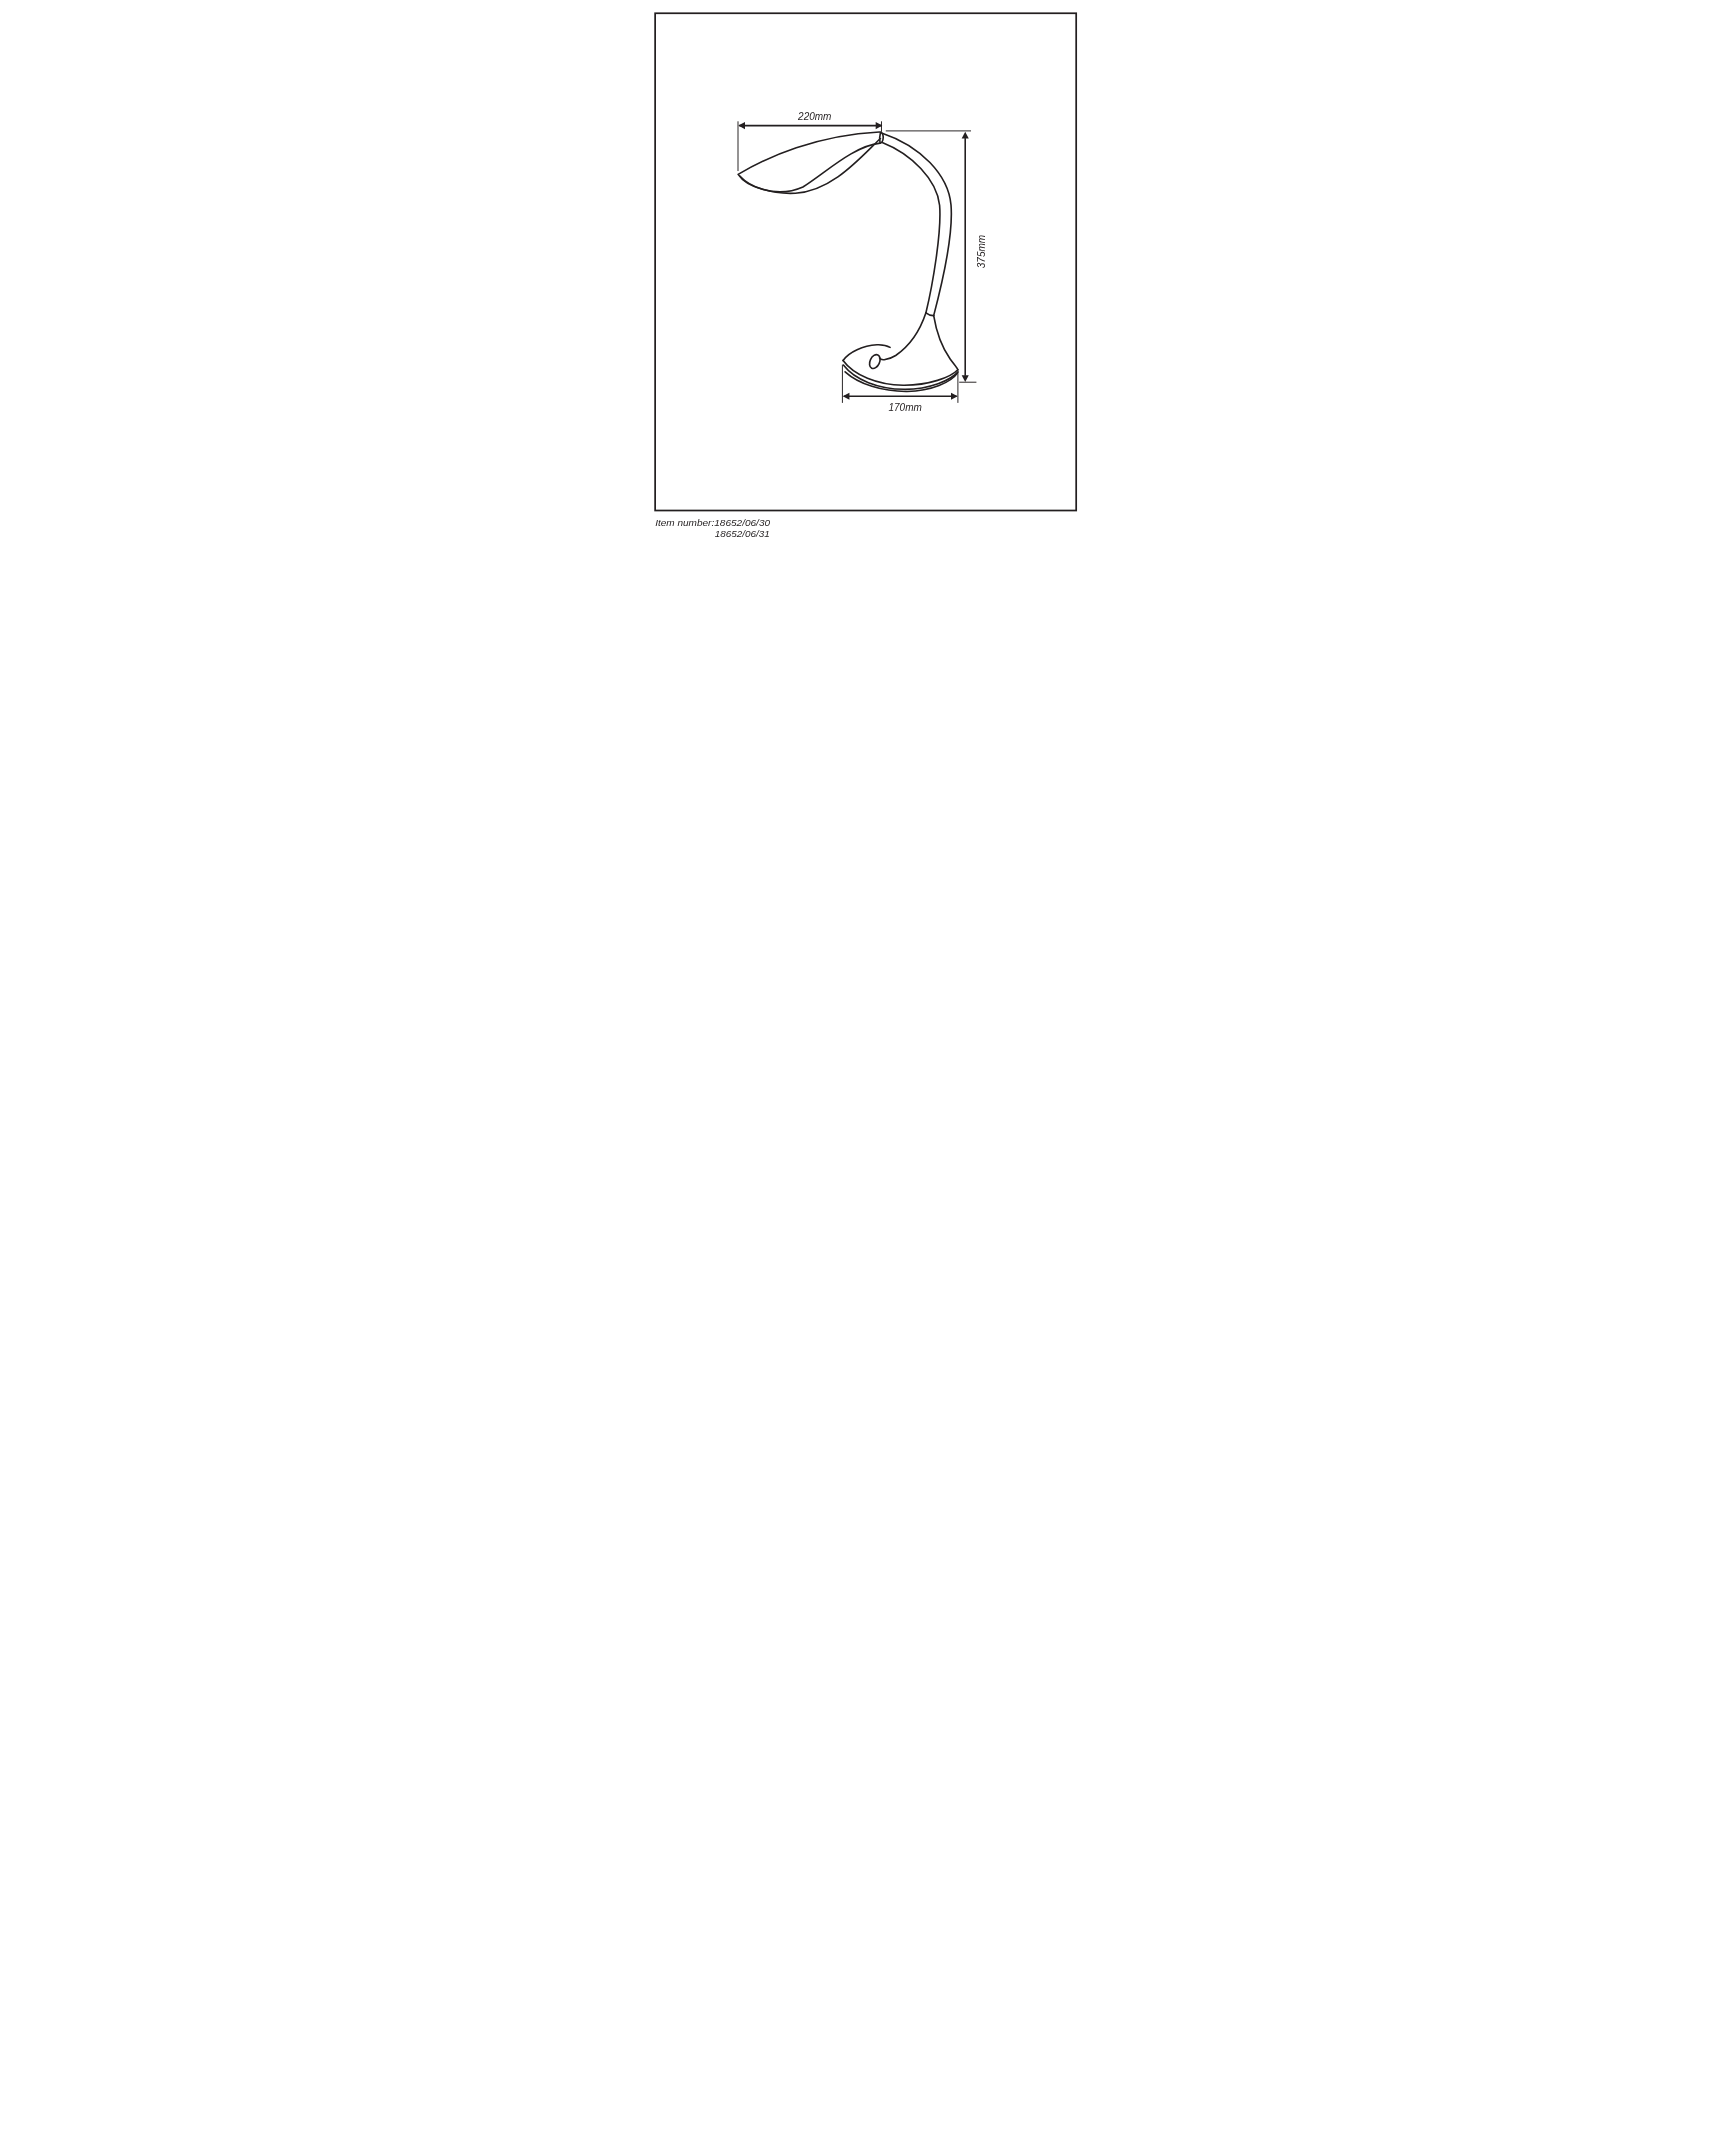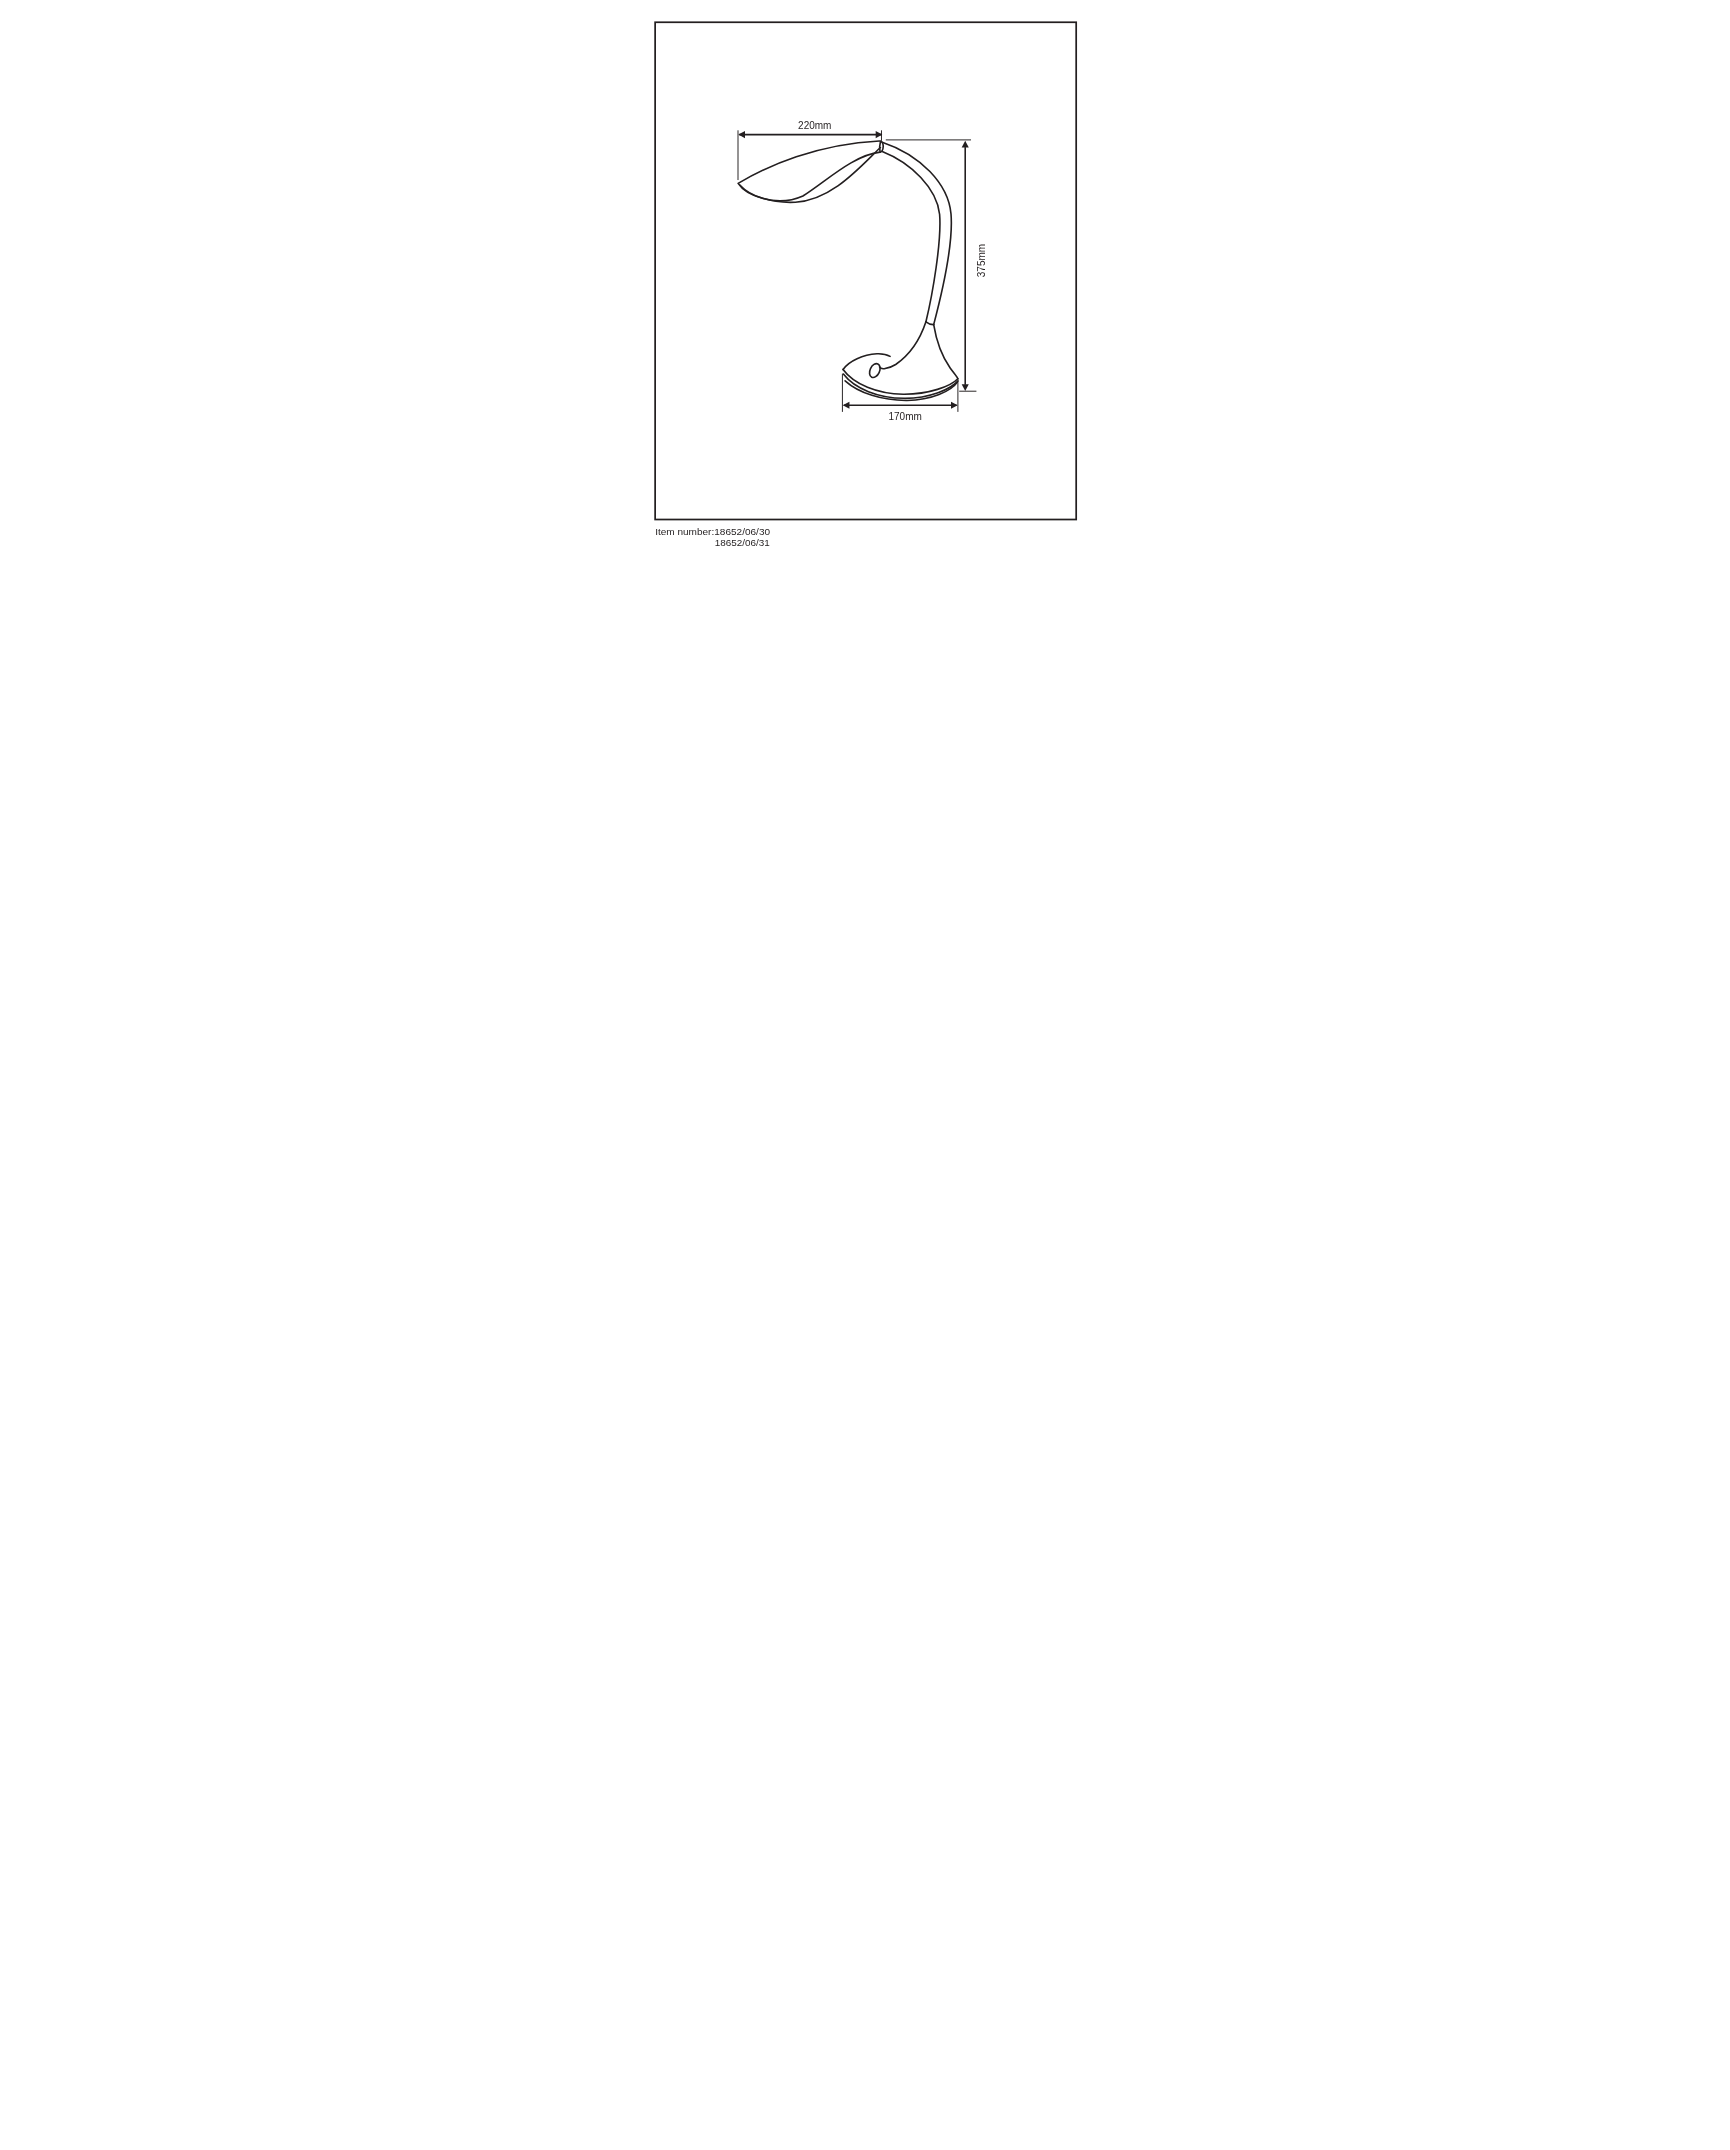--- a/index.html
+++ b/index.html
@@ -1,17 +1,17 @@
 <!DOCTYPE html>
 <html style="--bg: #ffffff; --ink: #231f20;font-size:6.9px"><head>
 <meta charset="utf-8">
 <style>
   :root { --bg:#ffffff; --ink:#231f20; }
   html,body { margin:0; padding:0; background:var(--bg); }
-  .sheet { width:100%; max-width:433px; margin:13px auto; background:var(--bg); }
+  .sheet { width:100%; max-width:433px; margin:4px auto; background:var(--bg);font-style:italic; }
   svg { display:block; width:100%; height:auto; background:var(--bg); }
   .ln   { stroke:var(--ink); stroke-width:15; fill:none; stroke-linecap:round; stroke-linejoin:round; }
   .frame{ stroke:var(--ink); stroke-width:16; fill:none; }
   .dim  { stroke:var(--ink); stroke-width:15; fill:none; stroke-linecap:butt; }
   .ext  { stroke:var(--ink); stroke-width:9;  fill:none; stroke-linecap:butt; }
   .ah   { fill:var(--ink); stroke:none; }
   .lbl  { fill:var(--ink); font-family:"Liberation Sans", sans-serif; font-size:100px; }
   .item { fill:var(--ink); font-family:"Liberation Sans", sans-serif; font-size:92px; }
 </style>
 </head>

